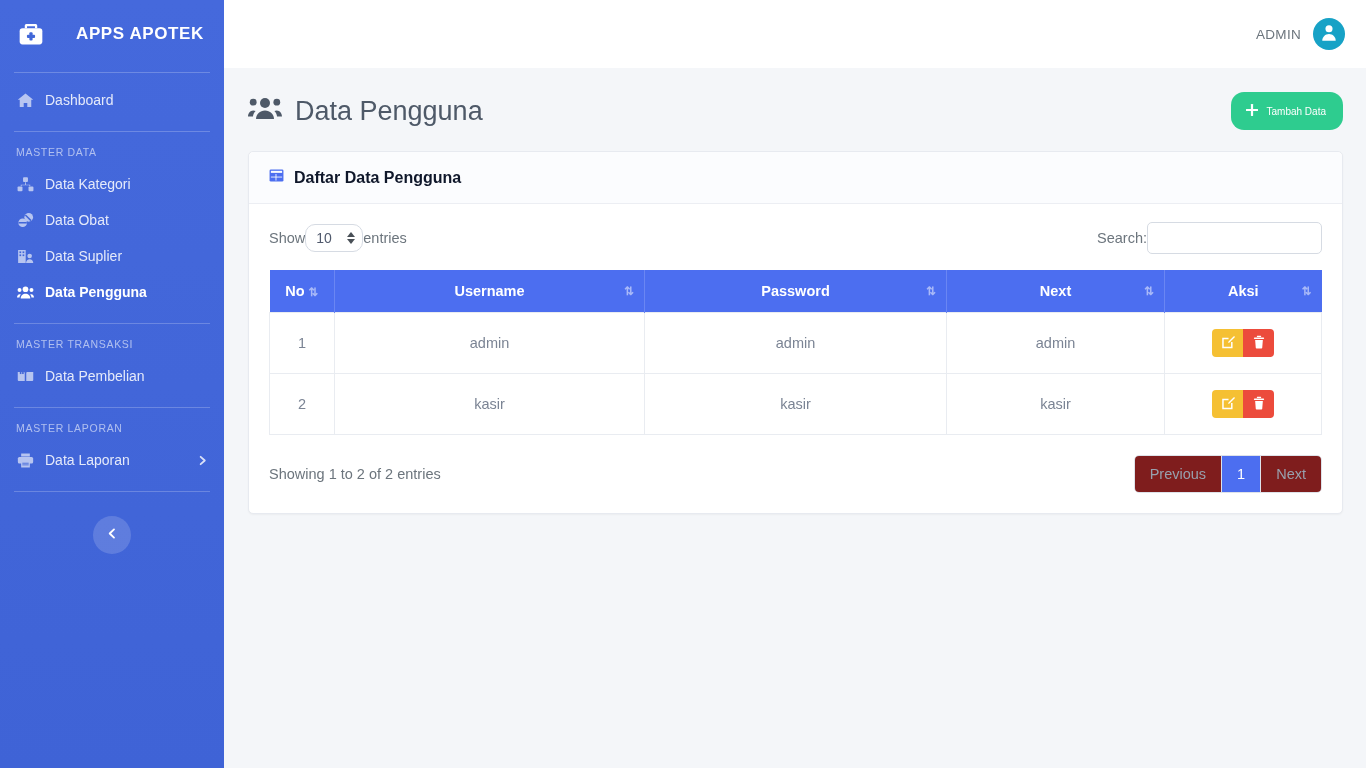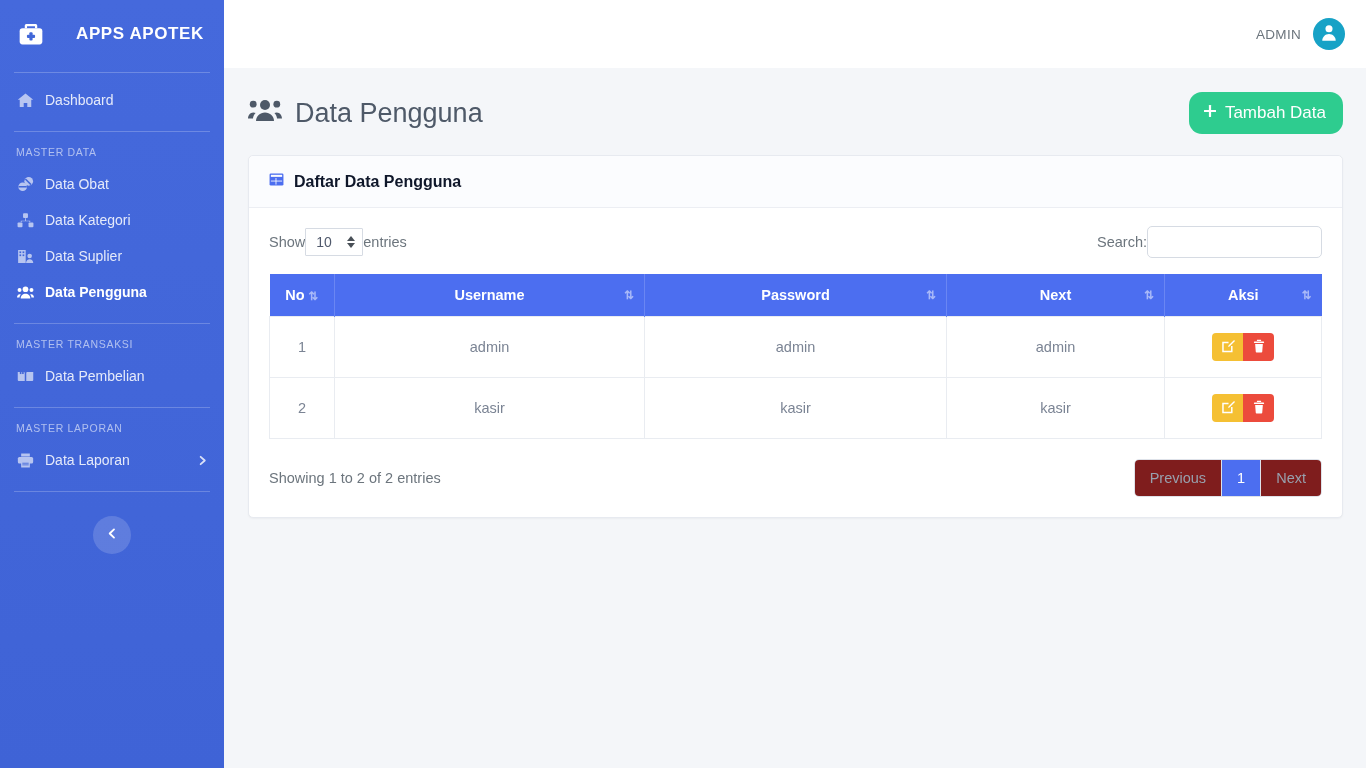--- a/index.html
+++ b/index.html
@@ -121,21 +121,21 @@
     font-size: 27px;
     color: #4e5968;
     font-weight: normal;
   }
   .btn-add {
     background: #2ecc8f;
     color: #fff;
     border: none;
     border-radius: 13px;
     padding: 11px 17px 11px 14px;
-    font-size: 17px;
+    font-size: 10px;
     display: flex; align-items: center; gap: 8px;
     cursor: pointer;
     font-family: inherit;
   }
 
   .card {
     background: #fff;
     border: 1px solid #e7eaf0;
     border-radius: 5px;
     box-shadow: 0 1px 2px rgba(0,0,0,.04);
@@ -158,21 +158,21 @@
     display: flex; align-items: center; justify-content: space-between;
     margin-bottom: 16px;
   }
   .dt-length, .dt-filter {
     display: flex; align-items: center; 
     font-size: 14.5px; color: #6c757d;
   }
   .dt-select {
     position: relative;
     border: 1px solid #d6dbe3;
-    border-radius: 1px;
+    border-radius: 10px;
     padding: 5px 26px 5px 10px;
     font-size: 14px;
     color: #50596c;
     background: #fff;
     min-width: 58px;
     cursor: pointer;
     font-family: inherit;
   }
   .dt-select .arrows {
     position: absolute; right: 7px; top: 50%;
@@ -284,39 +284,39 @@
     </div>
     <div class="sb-gap"></div>
 
     <div class="sb-divider"></div>
 
     <div class="sb-section">MASTER DATA</div>
 
     <div class="sb-item">
       <span class="ic">
         <svg viewBox="0 0 18 18" width="17" height="17" fill="#fff">
+          <rect x="6.4" y="1.4" width="5.2" height="5" rx="1"></rect>
+          <rect x="0.6" y="11.2" width="5.2" height="5" rx="1"></rect>
+          <rect x="12.2" y="11.2" width="5.2" height="5" rx="1"></rect>
+          <path d="M8.6 6.6h0.9v2.6h4.6v1.2h-1.3v-0.6H5.2v0.6H3.9V9.2h4.7z"></path>
+        </svg>
+      </span>
+      <span>Data Kategori</span>
+    </div>
+
+    <div class="sb-item">
+      <span class="ic">
+        <svg viewBox="0 0 18 18" width="17" height="17" fill="#fff">
           <circle cx="6" cy="11.4" r="4.6"></circle>
           <path d="M1.6 10.6h8.8v1.6H1.6z" fill="#4167d8"></path>
           <circle cx="12.4" cy="5.6" r="4.6"></circle>
           <path d="M9.4 2.6l6 6-1.1 1.1-6-6z" fill="#4167d8"></path>
         </svg>
       </span>
       <span>Data Obat</span>
-    </div>
-
-    <div class="sb-item">
-      <span class="ic">
-        <svg viewBox="0 0 18 18" width="17" height="17" fill="#fff">
-          <rect x="6.4" y="1.4" width="5.2" height="5" rx="1"></rect>
-          <rect x="0.6" y="11.2" width="5.2" height="5" rx="1"></rect>
-          <rect x="12.2" y="11.2" width="5.2" height="5" rx="1"></rect>
-          <path d="M8.6 6.6h0.9v2.6h4.6v1.2h-1.3v-0.6H5.2v0.6H3.9V9.2h4.7z"></path>
-        </svg>
-      </span>
-      <span>Data Kategori</span>
     </div>
 
     <div class="sb-item">
       <span class="ic">
         <svg viewBox="0 0 18 18" width="17" height="17" fill="#fff">
           <path d="M1.2 2.2h8v13.6h-8z"></path>
           <rect x="2.6" y="3.6" width="1.8" height="1.8" fill="#4167d8"></rect>
           <rect x="5.9" y="3.6" width="1.8" height="1.8" fill="#4167d8"></rect>
           <rect x="2.6" y="6.8" width="1.8" height="1.8" fill="#4167d8"></rect>
           <rect x="5.9" y="6.8" width="1.8" height="1.8" fill="#4167d8"></rect>

